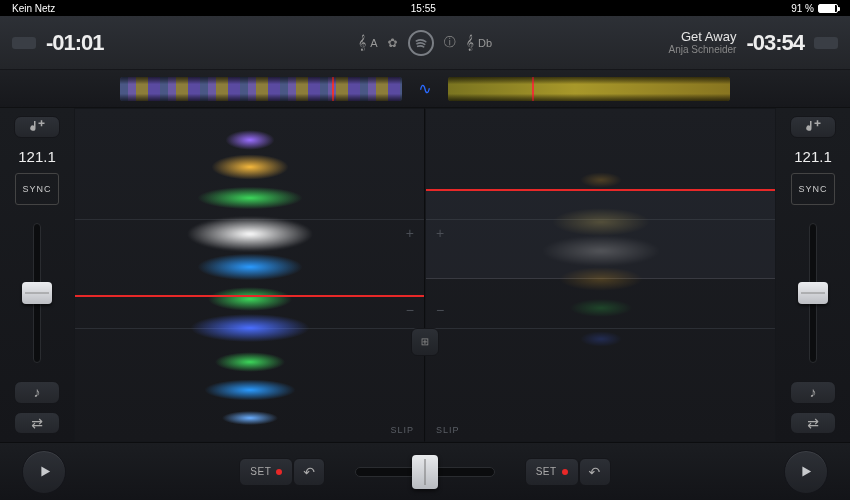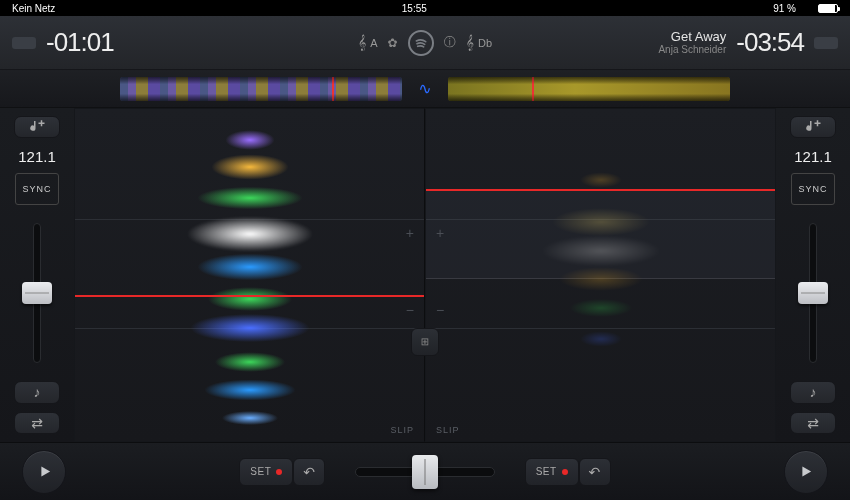--- a/index.html
+++ b/index.html
@@ -1,28 +1,28 @@
 <!DOCTYPE html>
 <html><head>
 <meta charset="utf-8">
 <style>
 *{margin:0;padding:0;box-sizing:border-box;font-family:-apple-system,Helvetica,Arial,sans-serif;-webkit-font-smoothing:antialiased}
 html,body{width:850px;height:500px;background:#000;overflow:hidden;color:#ccc}
 .status-bar{height:16px;display:flex;justify-content:space-between;align-items:center;padding:0 12px;font-size:10px;color:#fff;background:#000}
-.status-right{display:flex;align-items:center;gap:22px}
+.status-right{display:flex;align-items:center;gap:4px}
 .battery{width:20px;height:9px;border:1px solid #fff;border-radius:2px;position:relative}
 .battery::after{content:'';position:absolute;right:-3px;top:2px;width:2px;height:4px;background:#fff;border-radius:0 1px 1px 0}
 .battery-fill{width:91%;height:100%;background:#fff}
 .app{width:850px;height:484px;background:linear-gradient(180deg,#2a2d33 0%,#1a1c20 100%);position:relative}
 .header{height:54px;display:flex;align-items:center;padding:0 12px;background:linear-gradient(180deg,#2d3036,#232529);border-bottom:1px solid #15161a}
 .hd-left,.hd-right{display:flex;align-items:center;gap:10px;width:310px}
 .hd-right{justify-content:flex-end}
 .hd-center{flex:1;display:flex;align-items:center;justify-content:center;gap:10px}
 .rec-light{width:24px;height:12px;border-radius:3px;background:#3a3e45}
-.time{font-size:26px;color:#eee;font-weight:400;letter-spacing:-1px}
+.time{font-size:22px;color:#eee;font-weight:700;letter-spacing:-1px}
 .track{line-height:1.2}
 .track-title{font-size:13px;color:#e5e5e5}
 .track-artist{font-size:10px;color:#888}
 .text-right{text-align:right}
 .key{font-size:11px;color:#999;display:flex;align-items:center;gap:4px}
 .treble{font-size:14px}
 .mini-icon{font-size:12px;color:#888}
 .spotify{width:26px;height:26px;border-radius:50%;border:2px solid #7a7e84;display:flex;align-items:center;justify-content:center;color:#7a7e84;font-size:14px}
 .overview{height:38px;display:flex;align-items:center;justify-content:center;gap:16px;padding:0 120px;background:linear-gradient(180deg,#1e2024,#17181c);border-bottom:1px solid #0f1012}
 .ov-wave{height:24px;flex:1;border-radius:3px;position:relative;overflow:hidden}

